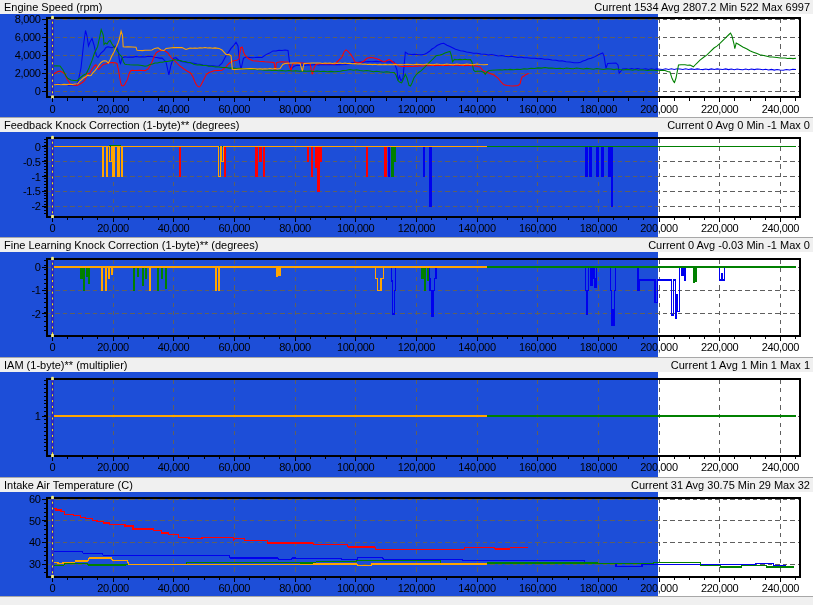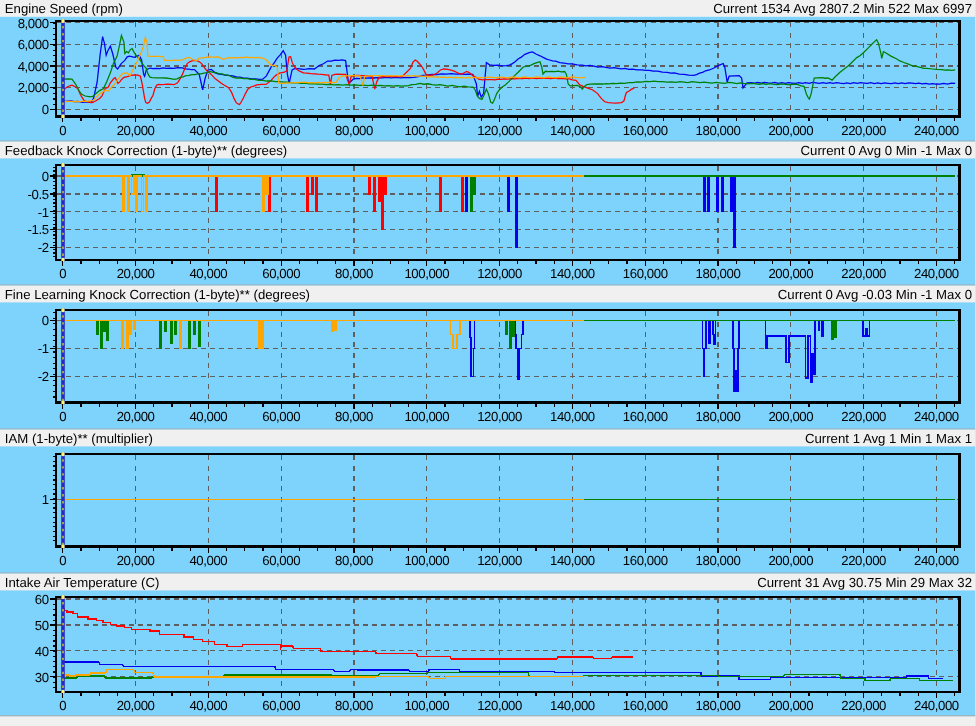--- a/index.html
+++ b/index.html
@@ -1,16 +1,16 @@
 <!DOCTYPE html>
 <html><head><meta charset="utf-8"><style>
 html,body{margin:0;padding:0;background:#fff;width:813px;height:605px;overflow:hidden}
 </style></head>
 <body>
-<div style="position:relative;width:813px;height:605px;background:#7dd3fc;font-family:'Liberation Sans',sans-serif">
+<div style="position:relative;width:658px;height:605px;background:#1d4ed8;font-family:'Liberation Sans',sans-serif">
 <svg width="813" height="605" viewBox="0 0 813 605" style="position:absolute;left:0;top:0" font-family="Liberation Sans, sans-serif">
 <rect x="0" y="0" width="813" height="14" fill="#f0f0f0"></rect>
 <text x="4" y="11" font-size="11" fill="#000">Engine Speed (rpm)</text>
 <text x="810" y="11" font-size="11" fill="#000" text-anchor="end">Current 1534 Avg 2807.2 Min 522 Max 6997</text>
 <line x1="47.5" y1="91.0" x2="798.5" y2="91.0" stroke="#5f5f5f" stroke-width="1" stroke-dasharray="4.5,3" shape-rendering="crispEdges"></line>
 <line x1="47.5" y1="73.0" x2="798.5" y2="73.0" stroke="#5f5f5f" stroke-width="1" stroke-dasharray="4.5,3" shape-rendering="crispEdges"></line>
 <line x1="47.5" y1="55.0" x2="798.5" y2="55.0" stroke="#5f5f5f" stroke-width="1" stroke-dasharray="4.5,3" shape-rendering="crispEdges"></line>
 <line x1="47.5" y1="37.0" x2="798.5" y2="37.0" stroke="#5f5f5f" stroke-width="1" stroke-dasharray="4.5,3" shape-rendering="crispEdges"></line>
 <line x1="47.5" y1="19.0" x2="798.5" y2="19.0" stroke="#5f5f5f" stroke-width="1" stroke-dasharray="4.5,3" shape-rendering="crispEdges"></line>
 <line x1="113.0" y1="18.5" x2="113.0" y2="96" stroke="#5f5f5f" stroke-width="1" stroke-dasharray="4.2,4.4" shape-rendering="crispEdges"></line>

